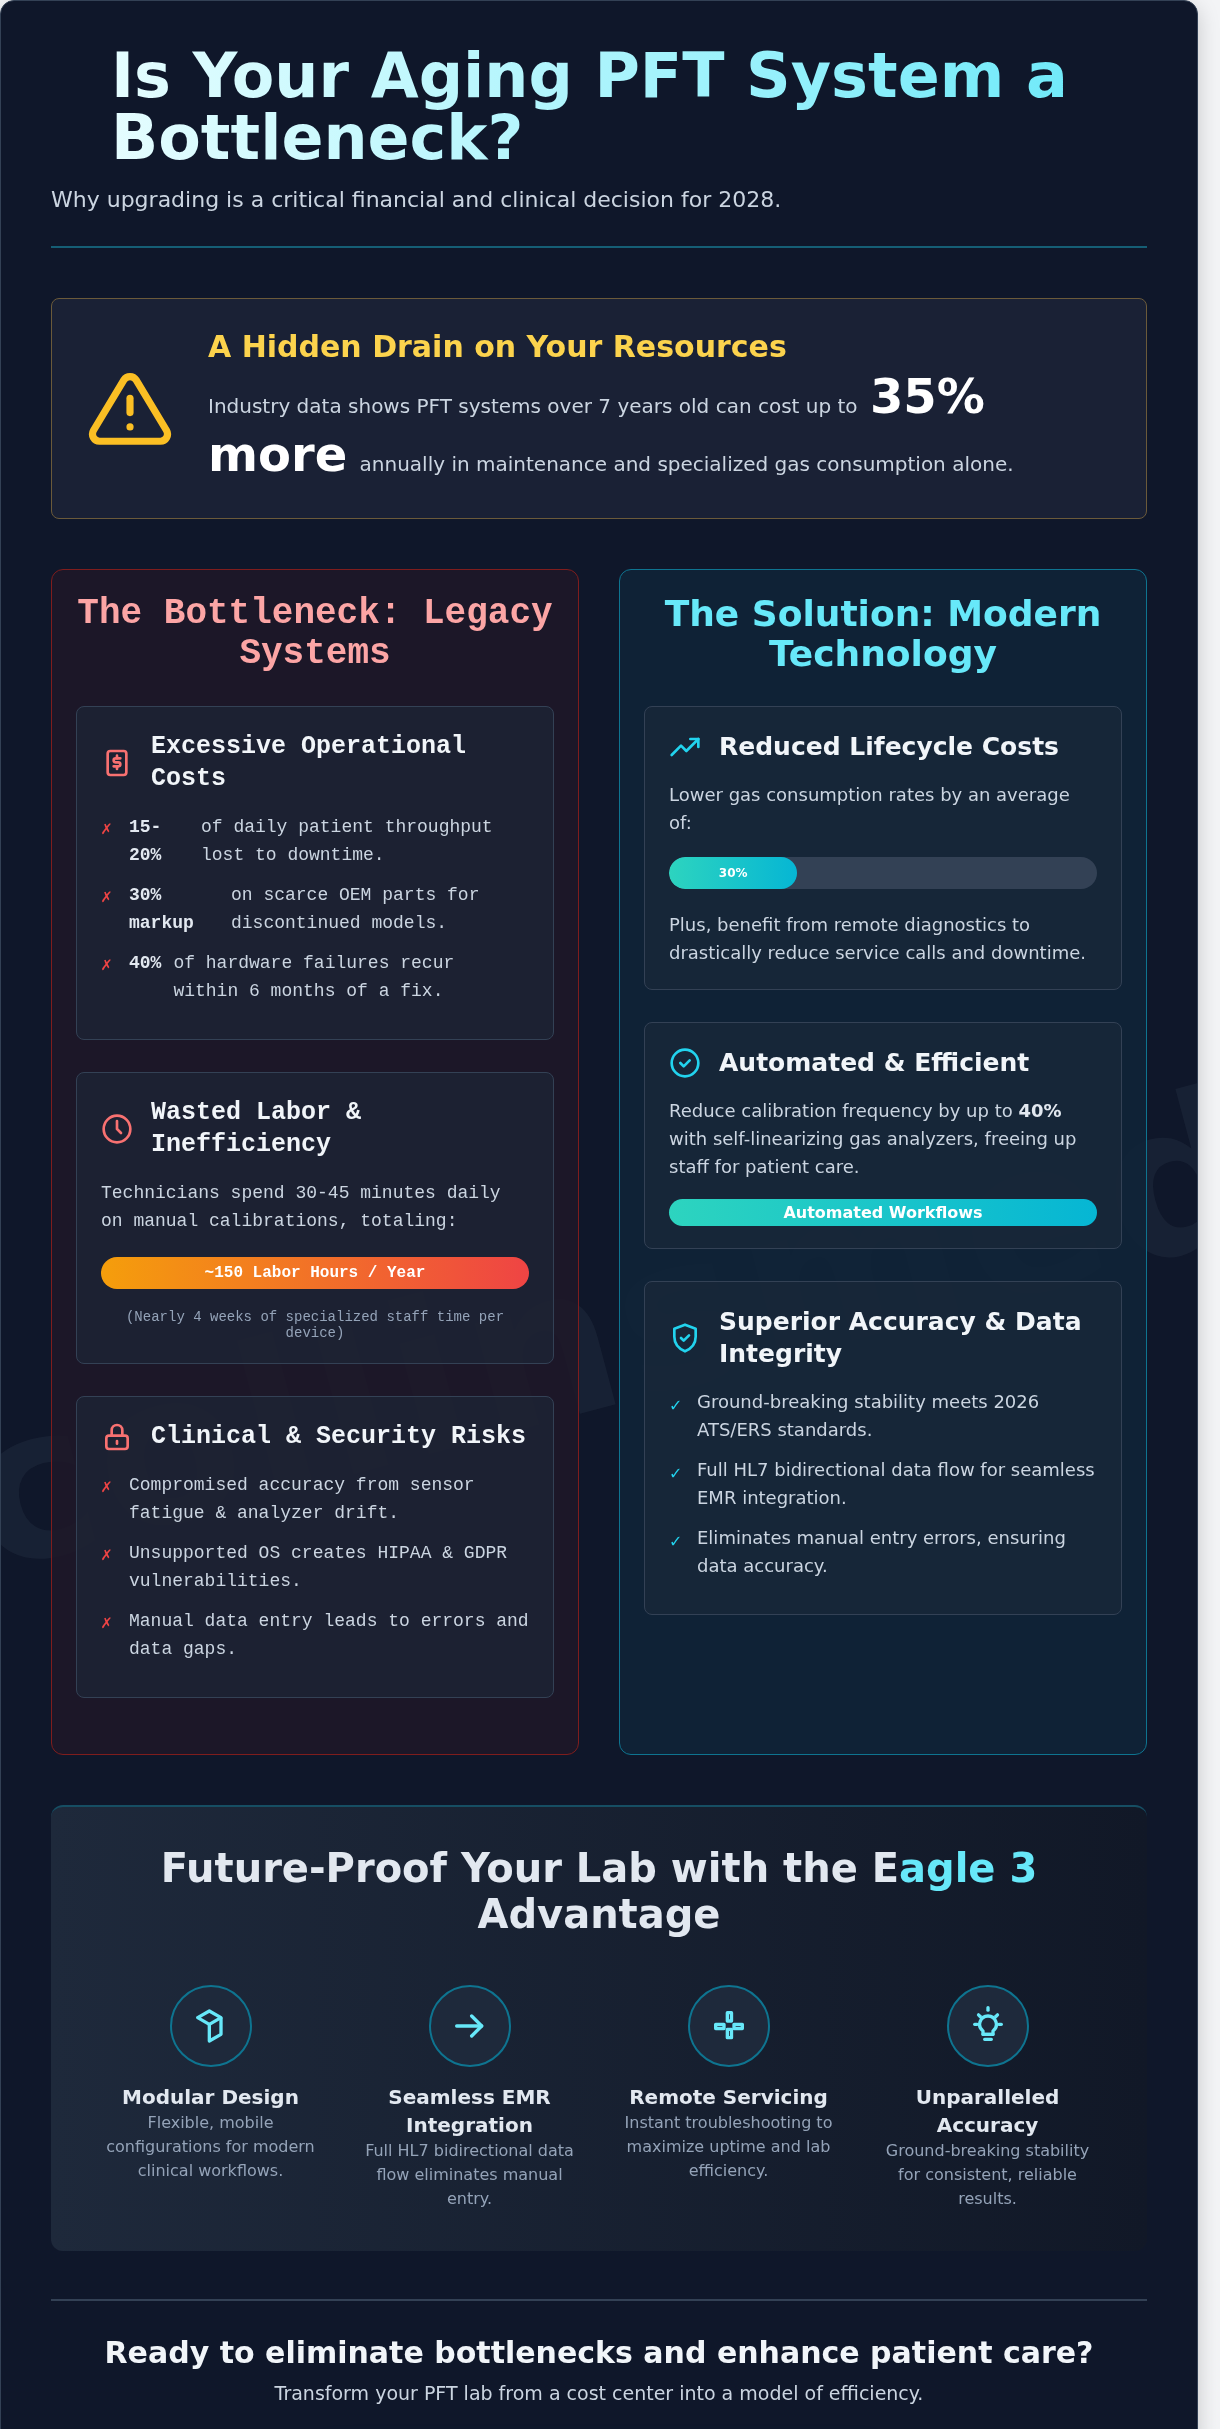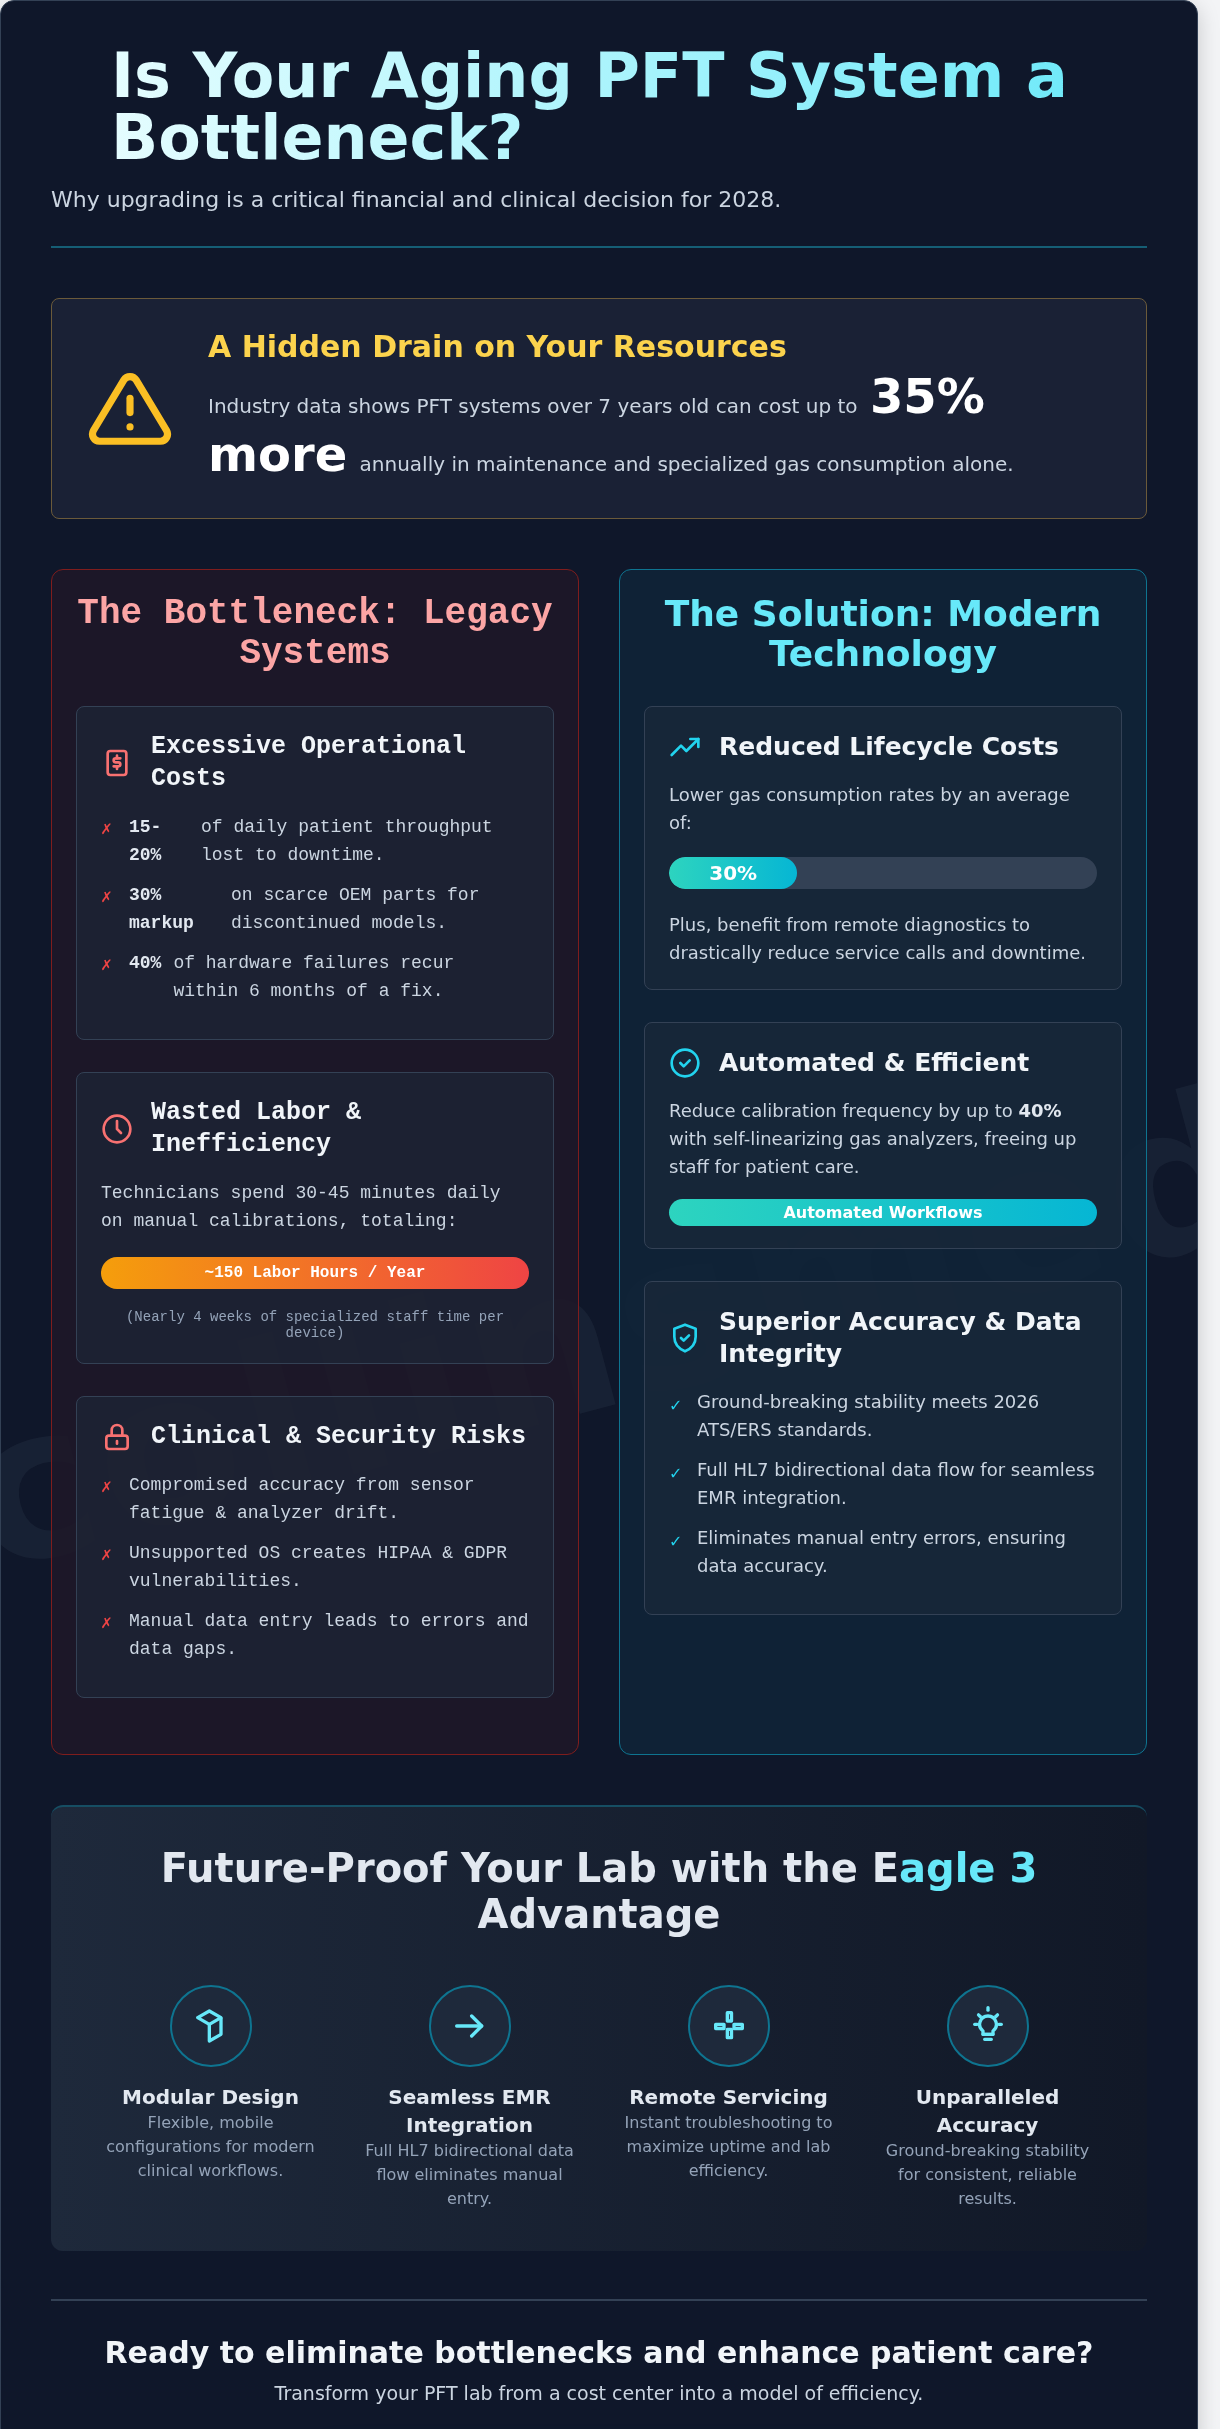--- a/index.html
+++ b/index.html
@@ -90,21 +90,21 @@
     background: linear-gradient(90deg, #f59e0b, #ef4444);
     color: #fff; font-weight: bold; font-size: 16px;
     display: flex; align-items: center; justify-content: center;
   }
   .pill-note { text-align: center; font-size: 14px; color: #94a3b8; margin-top: 20px; }
 
   .bar-track { margin-top: 20px; height: 32px; border-radius: 16px; background: #334155; overflow: hidden; }
   .bar-fill {
     height: 100%; border-radius: 16px;
     background: linear-gradient(90deg, #2dd4bf, #06b6d4);
-    color: #fff; font-weight: bold; font-size: 20px;
+    color: #fff; font-weight: bold; font-size: 12px;
     display: flex; align-items: center; justify-content: center;
   }
   .pill-cool {
     margin-top: 18px; height: 27px; border-radius: 16px;
     background: linear-gradient(90deg, #2dd4bf, #06b6d4);
     color: #fff; font-weight: bold; font-size: 16px;
     display: flex; align-items: center; justify-content: center;
   }
 
   .future {

